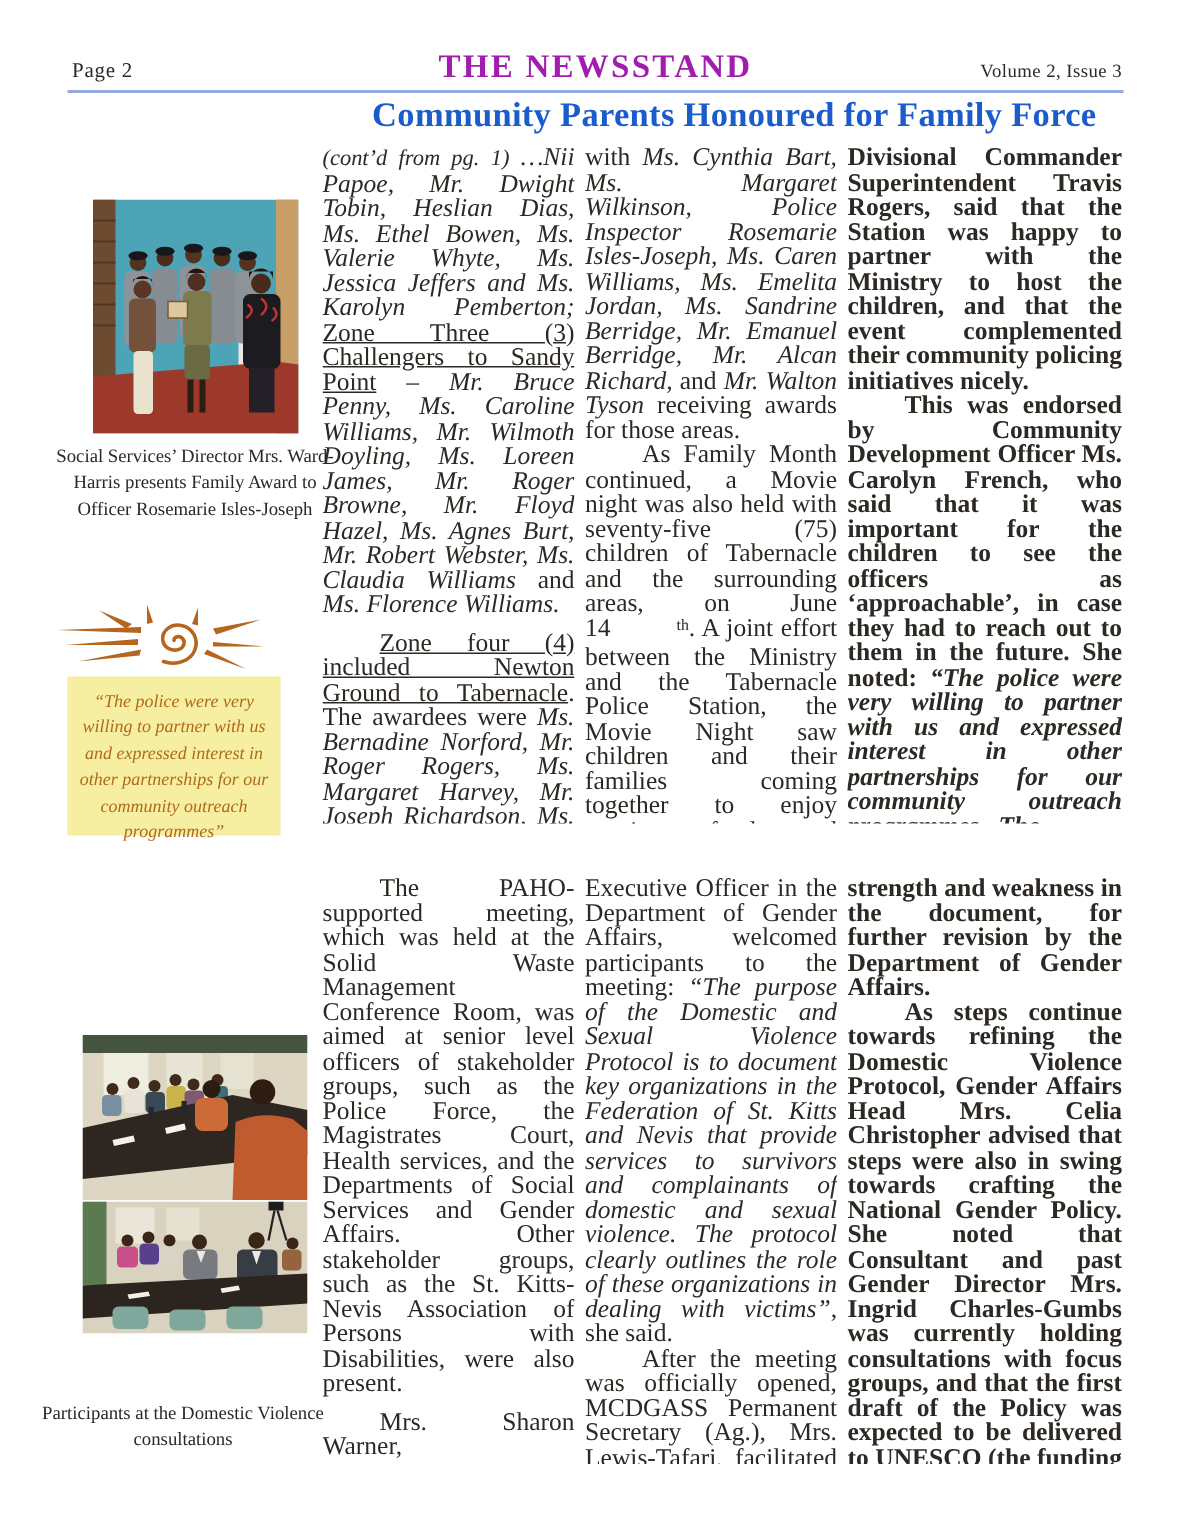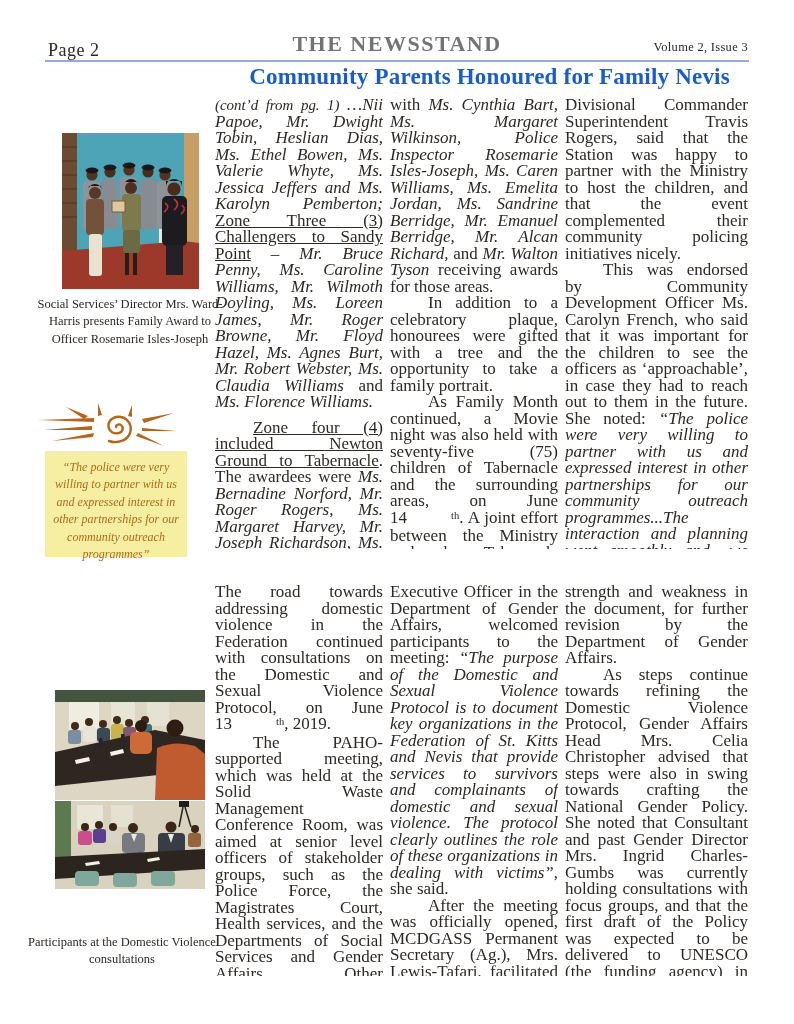--- a/index.html
+++ b/index.html
@@ -1,34 +1,34 @@
 <!DOCTYPE html>
 <html style="--headline-blue: #1b5ccc; --header-rule: #96aadb; --body-text: #2c2824; --quote-bg: #f6efa1; --quote-text: #b06a1c; --sun-orange: #b5651d;"><head>
 <meta charset="utf-8">
 <style>
   html,body{margin:0;padding:0;background:#ffffff;}
   .page{position:relative;width:794px;height:1024px;background:#fff;overflow:hidden;
         font-family:"Liberation Serif","DejaVu Serif",serif;color:var(--body-text,#2c2824);}
   
-  .pageno{position:absolute;left:48px;top:40px;font-size:18px;letter-spacing:.5px;}
+  .pageno{position:absolute;left:48px;top:40px;font-size:14px;letter-spacing:.5px;}
   .mast-title{position:absolute;left:0;right:0;top:31px;text-align:center;font-size:22px;
-              font-weight:bold;letter-spacing:1.5px;color:#737373;}
+              font-weight:bold;letter-spacing:1.5px;color:#a21caf;}
   .volume{position:absolute;right:46px;top:40px;font-size:12.5px;letter-spacing:.3px;text-align:right;}
   .rule{position:absolute;left:45px;right:45px;top:60px;height:2px;background:var(--header-rule,#96aadb);}
   
   .headline{position:absolute;margin:0;text-align:center;font-size:23px;font-weight:bold;
             color:var(--headline-blue,#1b5ccc);letter-spacing:.2px;}
   .h1pos{left:205px;right:20px;top:64px;}
   .h2pos{left:175px;right:8px;top:549px;}
   
   .cols{position:absolute;display:flex;gap:7px;}
   .colsA{left:215px;top:97px;}
   .colsB{left:215px;top:584px;}
   .col{width:168px;text-align:justify;font-size:17px;line-height:16.5px;overflow:hidden;}
-  .c3{width:183px;}
+  .c3{width:183px;font-weight:bold;}
   .colsA .col{height:452px;}
   .colsB .col{height:392px;}
   .para{margin:0;}
   .para.indent{text-indent:38px;}
   .para.gap{margin-top:9px;}
   .seg-i{font-style:italic;}
   .seg-u{text-decoration:underline;}
   .seg-small{font-size:.88em;}
   .seg-sup{font-size:.62em;position:relative;top:-.38em;margin-left:44px;}
   
@@ -48,21 +48,21 @@
 </head>
 <body>
 
 <div class="page">
 
   <span class="pageno">Page 2</span>
   <div class="mast-title">THE NEWSSTAND</div>
   <span class="volume">Volume 2, Issue 3</span>
   <div class="rule"></div>
 
-  <h2 class="headline h1pos">Community Parents Honoured for Family Nevis</h2>
+  <h2 class="headline h1pos">Community Parents Honoured for Family Force</h2>
 
   <figure class="photo1">
     <svg viewBox="0 0 137 156" preserveAspectRatio="none">
       <rect width="137" height="156" fill="#4da4b6"></rect>
       <rect x="0" y="0" width="15" height="118" fill="#6d4b30"></rect>
       <g stroke="#55361f" stroke-width="1.2">
         <line x1="0" y1="14" x2="15" y2="14"></line>
           <line x1="0" y1="28" x2="15" y2="28"></line>
         <line x1="0" y1="42" x2="15" y2="42"></line>
           <line x1="0" y1="56" x2="15" y2="56"></line>
@@ -131,21 +131,20 @@
   </div>
   <div class="quotebox">“The police were very willing to partner with us and expressed interest in other partnerships for our community outreach programmes”</div>
 
   <div class="cols colsA">
     <div class="col c1">
         <p class="para"><span class="seg-i seg-small">(cont’d from pg. 1) </span><span class="seg-i">…Nii Papoe, Mr. Dwight Tobin, Heslian Dias, Ms. Ethel Bowen, Ms. Valerie Whyte, Ms. Jessica Jeffers and Ms. Karolyn Pemberton; </span><span class="seg-u">Zone Three (3) Challengers to Sandy Point</span><span> – </span><span class="seg-i">Mr. Bruce Penny, Ms. Caroline Williams, Mr. Wilmoth Doyling, Ms. Loreen James, Mr. Roger Browne, Mr. Floyd Hazel, Ms. Agnes Burt, Mr. Robert Webster, Ms. Claudia Williams</span><span> and </span><span class="seg-i">Ms. Florence Williams.</span></p>
         <p class="para indent gap"><span class="seg-u">Zone four (4) included Newton Ground to Tabernacle</span><span>. The awardees were </span><span class="seg-i">Ms. Bernadine Norford, Mr. Roger Rogers, Ms. Margaret Harvey, Mr. Joseph Richardson, Ms. Floreen Pogson Mulraine, Mr. Eustace Powell, Mr. Orland Browne, Ms. Beulah Elliott and Pastor Curtley Mills</span><span>, while </span><span class="seg-u">Zone five (5) spanned from Estridge to Canada Estate,</span></p>
       </div>
     <div class="col c2">
         <p class="para"><span>with </span><span class="seg-i">Ms. Cynthia Bart, Ms. Margaret Wilkinson, Police Inspector Rosemarie Isles-Joseph, Ms. Caren Williams, Ms. Emelita Jordan, Ms. Sandrine Berridge, Mr. Emanuel Berridge, Mr. Alcan Richard,</span><span> and </span><span class="seg-i">Mr. Walton Tyson</span><span> receiving awards for those areas.</span></p>
-        <p class="para indent"><span>In addition to a celebratory plaque, honourees were gifted with a tree and the opportunity to take a family portrait.</span></p>
         <p class="para indent"><span>As Family Month continued, a Movie night was also held with seventy-five (75) children of Tabernacle and the surrounding areas, on June 14</span><span class="seg-sup">th</span><span>.  A joint effort between the Ministry and the Tabernacle Police Station, the Movie Night saw children and their families coming together to enjoy movies, food and various games.</span></p>
       </div>
     <div class="col c3">
         <p class="para"><span>Divisional Commander Superintendent Travis Rogers, said that the Station was happy to partner with the Ministry to host the children, and that the event complemented their community policing initiatives nicely.</span></p>
         <p class="para indent"><span>This was endorsed by Community Development Officer Ms. Carolyn French, who said that it was important for the children to see the officers as ‘approachable’, in case they had to reach out to them in the future.  She noted: </span><span class="seg-i">“The police were very willing to partner with us and expressed interest in other partnerships for our community outreach programmes...The interaction and planning went smoothly and….we are looking forward to future partnerships with the police on other projects”.</span></p>
       </div>
   </div>
 
 
   <figure class="photo2a">
@@ -215,21 +214,20 @@
       </g>
       <rect x="20" y="70" width="24" height="15" rx="4" fill="#7fa79b"></rect>
       <rect x="58" y="72" width="24" height="14" rx="4" fill="#7fa79b"></rect>
       <rect x="96" y="70" width="24" height="15" rx="4" fill="#7fa79b"></rect>
     </svg>
   </figure>
   <div class="caption cap2">Participants at the Domestic Violence consultations</div>
 
   <div class="cols colsB">
     <div class="col c1">
-        <p class="para"><span>The road towards addressing domestic violence in the Federation continued with consultations on the Domestic and Sexual Violence Protocol, on June 13</span><span class="seg-sup">th</span><span>, 2019.</span></p>
         <p class="para indent"><span>The PAHO-supported meeting, which was held at the Solid Waste Management Conference Room, was aimed at senior level officers of stakeholder groups, such as the Police Force, the Magistrates Court, Health services, and the Departments of Social Services and Gender Affairs. Other stakeholder groups, such as the St. Kitts-Nevis Association of Persons with Disabilities, were also present.</span></p>
         <p class="para indent gap"><span>Mrs. Sharon Warner,</span></p>
       </div>
     <div class="col c2">
         <p class="para"><span>Executive Officer in the Department of Gender Affairs, welcomed participants to the meeting: </span><span class="seg-i">“The purpose of the Domestic and Sexual Violence Protocol is to document key organizations in the Federation of St. Kitts and Nevis that provide services to survivors and complainants of domestic and sexual violence.  The protocol clearly outlines the role of these organizations in dealing with victims”</span><span>, she said.</span></p>
         <p class="para indent"><span>After the meeting was officially opened, MCDGASS Permanent Secretary (Ag.), Mrs. Lewis-Tafari, facilitated a discussion on key elements of the Protocol, inviting input from participants on changes needed.  Stakeholders were also able to document areas of</span></p>
       </div>
     <div class="col c3">
         <p class="para"><span>strength and weakness in the document, for further revision by the Department of Gender Affairs.</span></p>
         <p class="para indent"><span>As steps continue towards refining the Domestic Violence Protocol, Gender Affairs Head Mrs. Celia Christopher advised that steps were also in swing towards crafting the National Gender Policy. She noted that Consultant and past Gender Director Mrs. Ingrid Charles-Gumbs was currently holding consultations with focus groups, and that the first draft of the Policy was expected to be delivered to UNESCO (the funding agency) in July, with an expected completion date of December 2019.</span></p>

